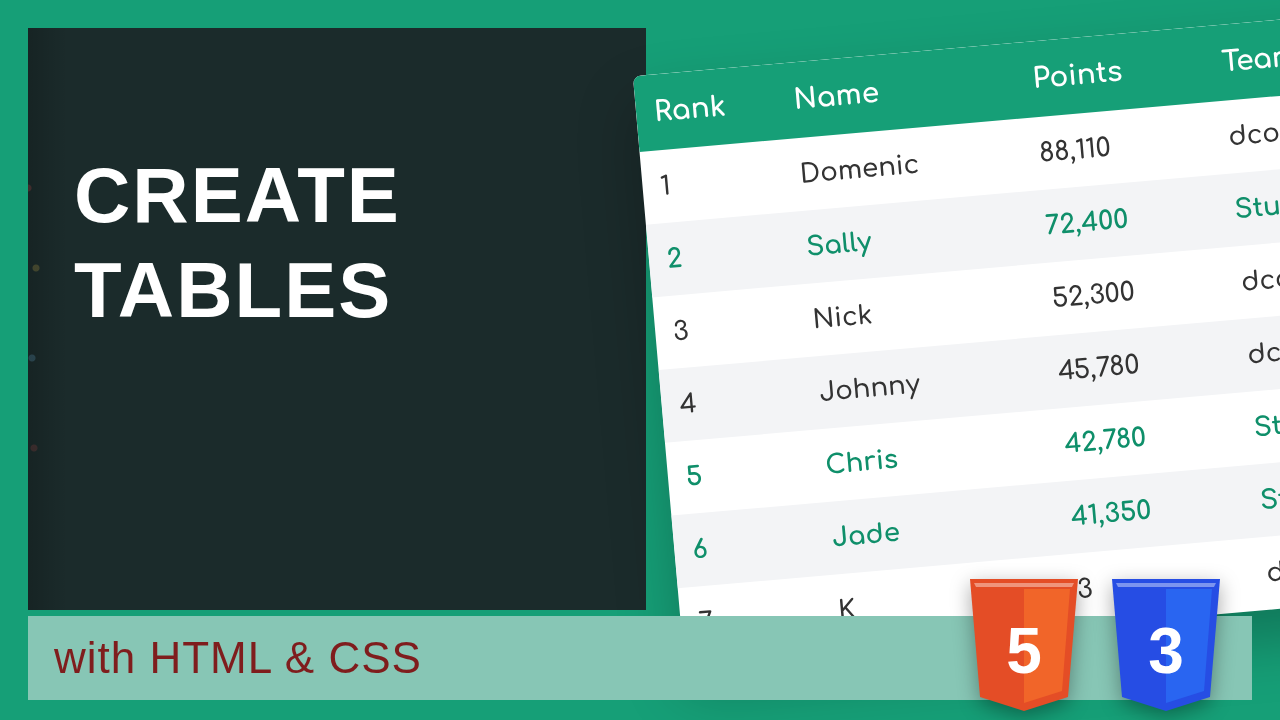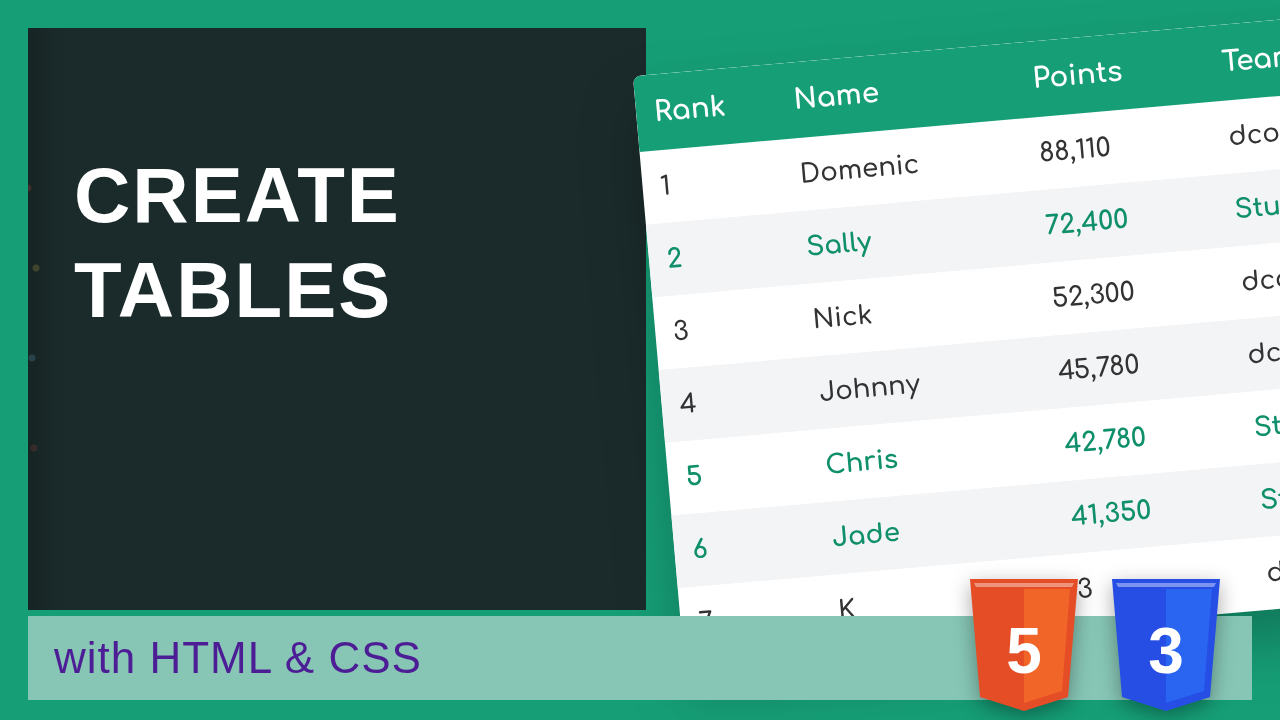--- a/index.html
+++ b/index.html
@@ -51,21 +51,21 @@
   .bottom {
     position: absolute;
     left: 28px; right: 28px; bottom: 20px;
     height: 84px;
     background: #87c6b5;
     display: flex;
     align-items: center;
     padding: 0 26px;
   }
   .bottom span {
-    color: #4c1d95;
+    color: #7f1d1d;
     font-size: 44px;
     font-weight: 400;
     letter-spacing: 1px;
   }
 
   
   .card-wrap {
     position: absolute;
     right: -110px;
     top: 10px;

